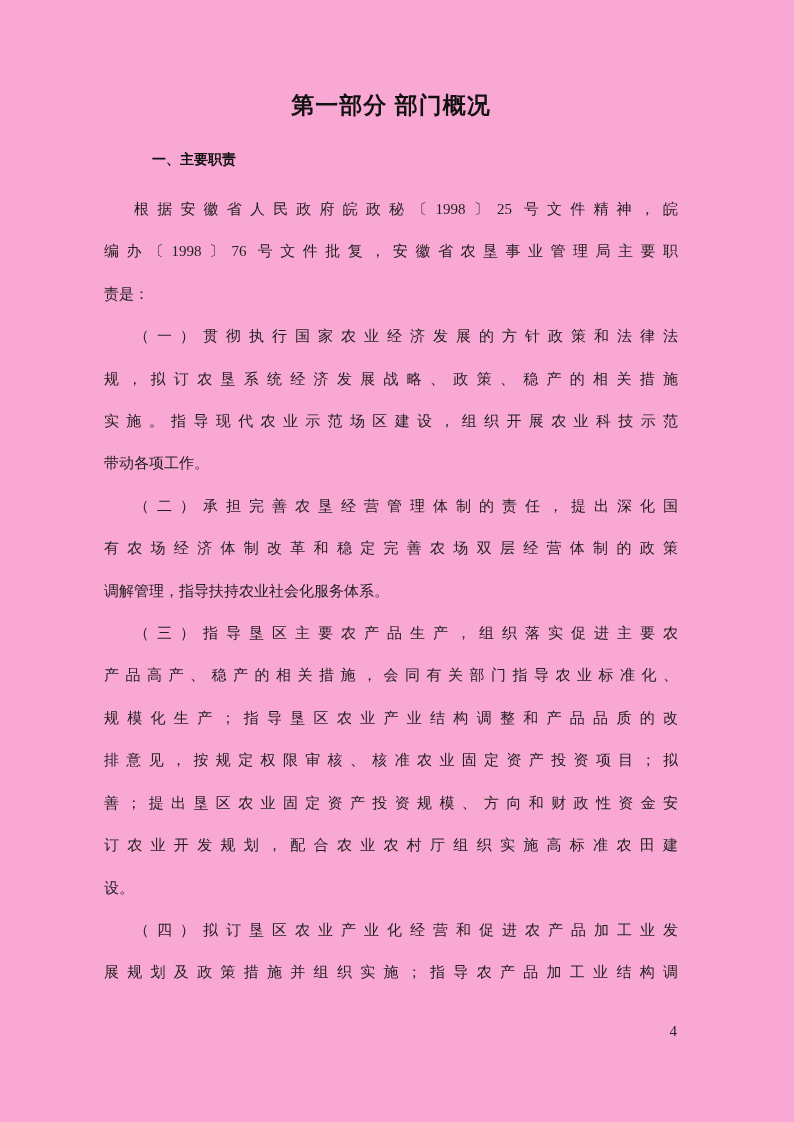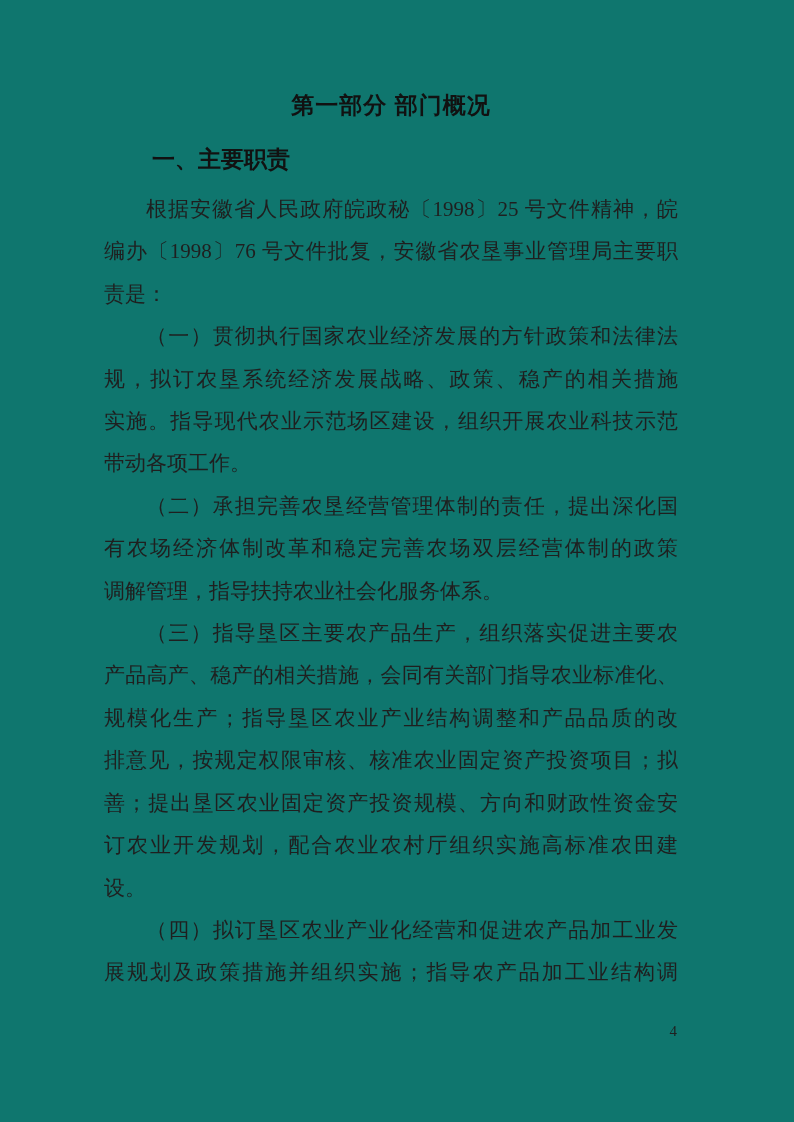--- a/index.html
+++ b/index.html
@@ -5,49 +5,49 @@
   html, body {
     margin: 0;
     padding: 0;
     background: #ffffff;
   }
   .sheet {
     position: relative;
     width: 794px;
     height: 1122px;
     margin: 0 auto;
-    background: #0f766e;
+    background: #f9a8d4;
     box-sizing: border-box;
     padding: 88px 116px 0 104px;
     overflow: hidden;
     color: #1c1c1c;
   }
   .doc-title {
     margin: 0;
     font-family: "Liberation Sans", sans-serif;
     font-weight: 700;
     font-size: 23px;
     line-height: 34px;
     text-align: center;
     color: #111;
     letter-spacing: 1px;
   }
   .section-heading {
     margin: 22px 0 0 0;
     font-family: "Liberation Sans", sans-serif;
     font-weight: 700;
-    font-size: 23px;
+    font-size: 14px;
     line-height: 30px;
     color: #111;
     text-indent: 48px;
   }
   .body-text {
     margin-top: 14px;
     font-family: "Liberation Serif", serif;
-    font-size: 21px;
+    font-size: 15px;
     color: #1f1f1f;
   }
   .para {
     margin: 0;
   }
   .para .line {
     line-height: 42.4px;
     text-align: justify;
     text-align-last: justify;
     text-justify: inter-character;

